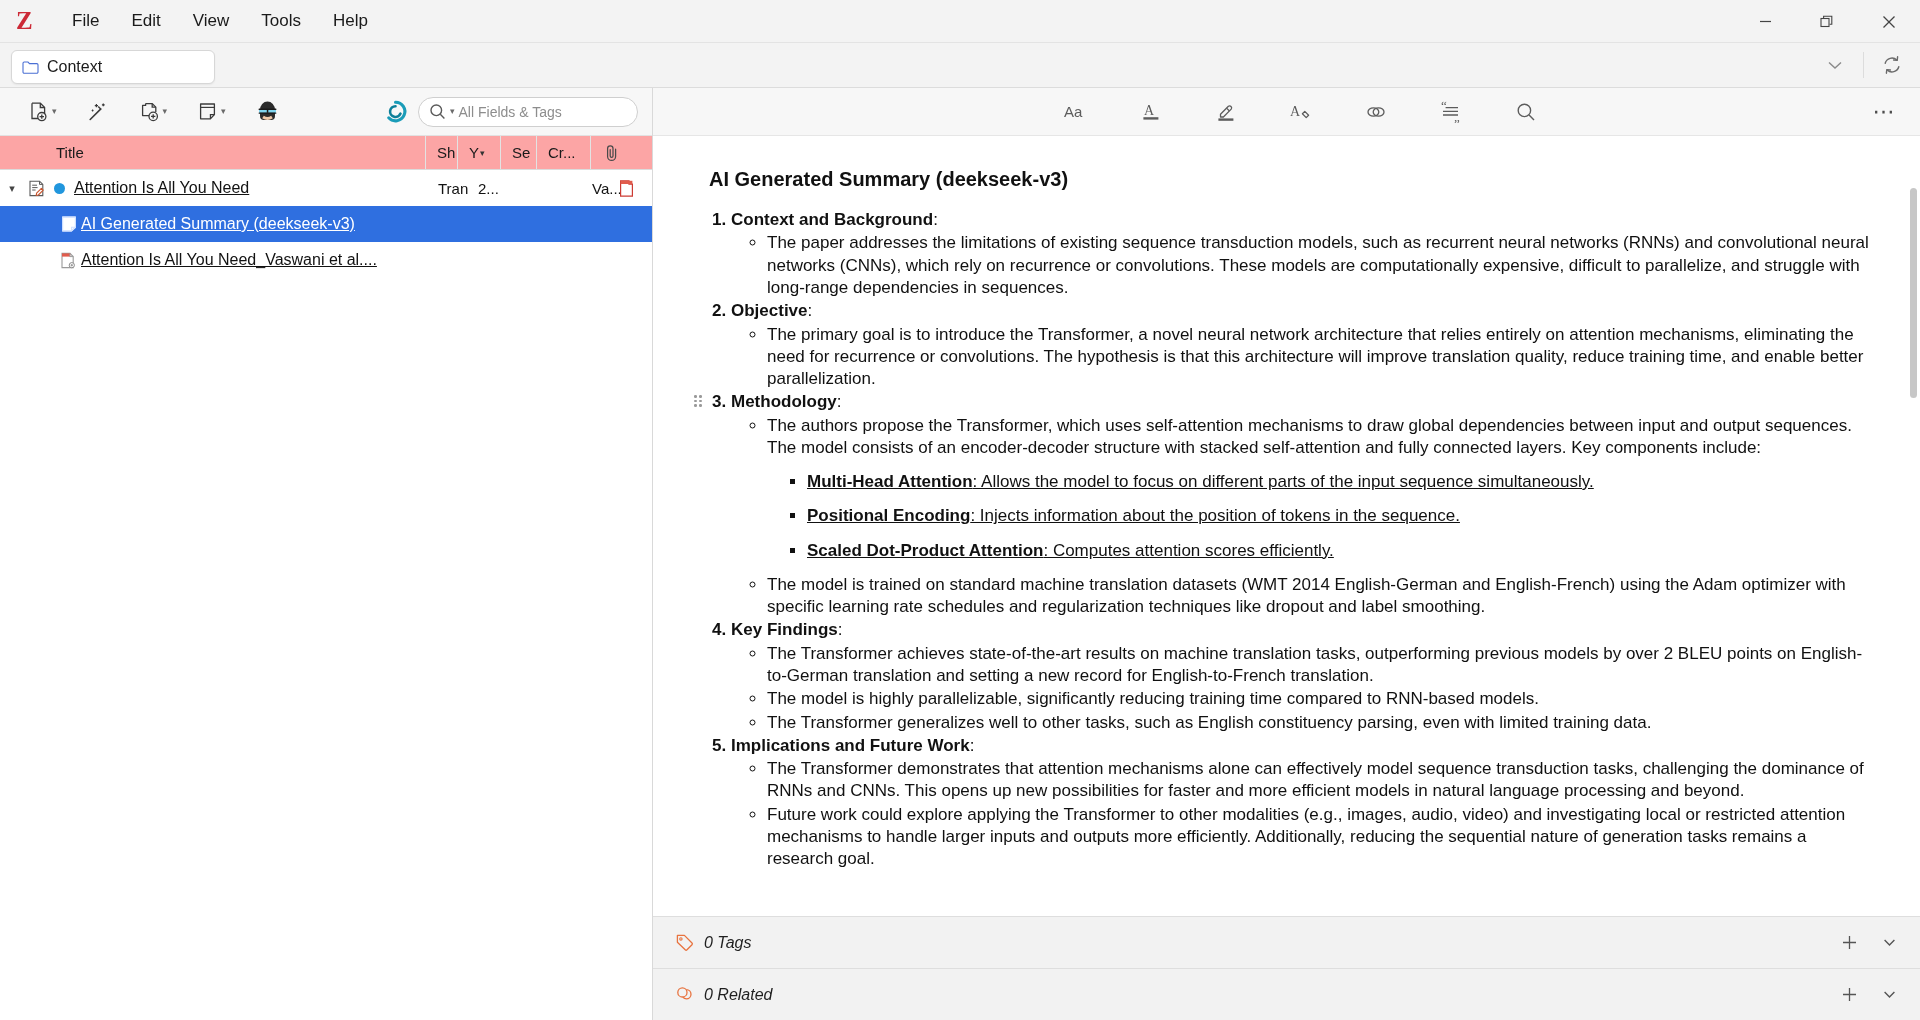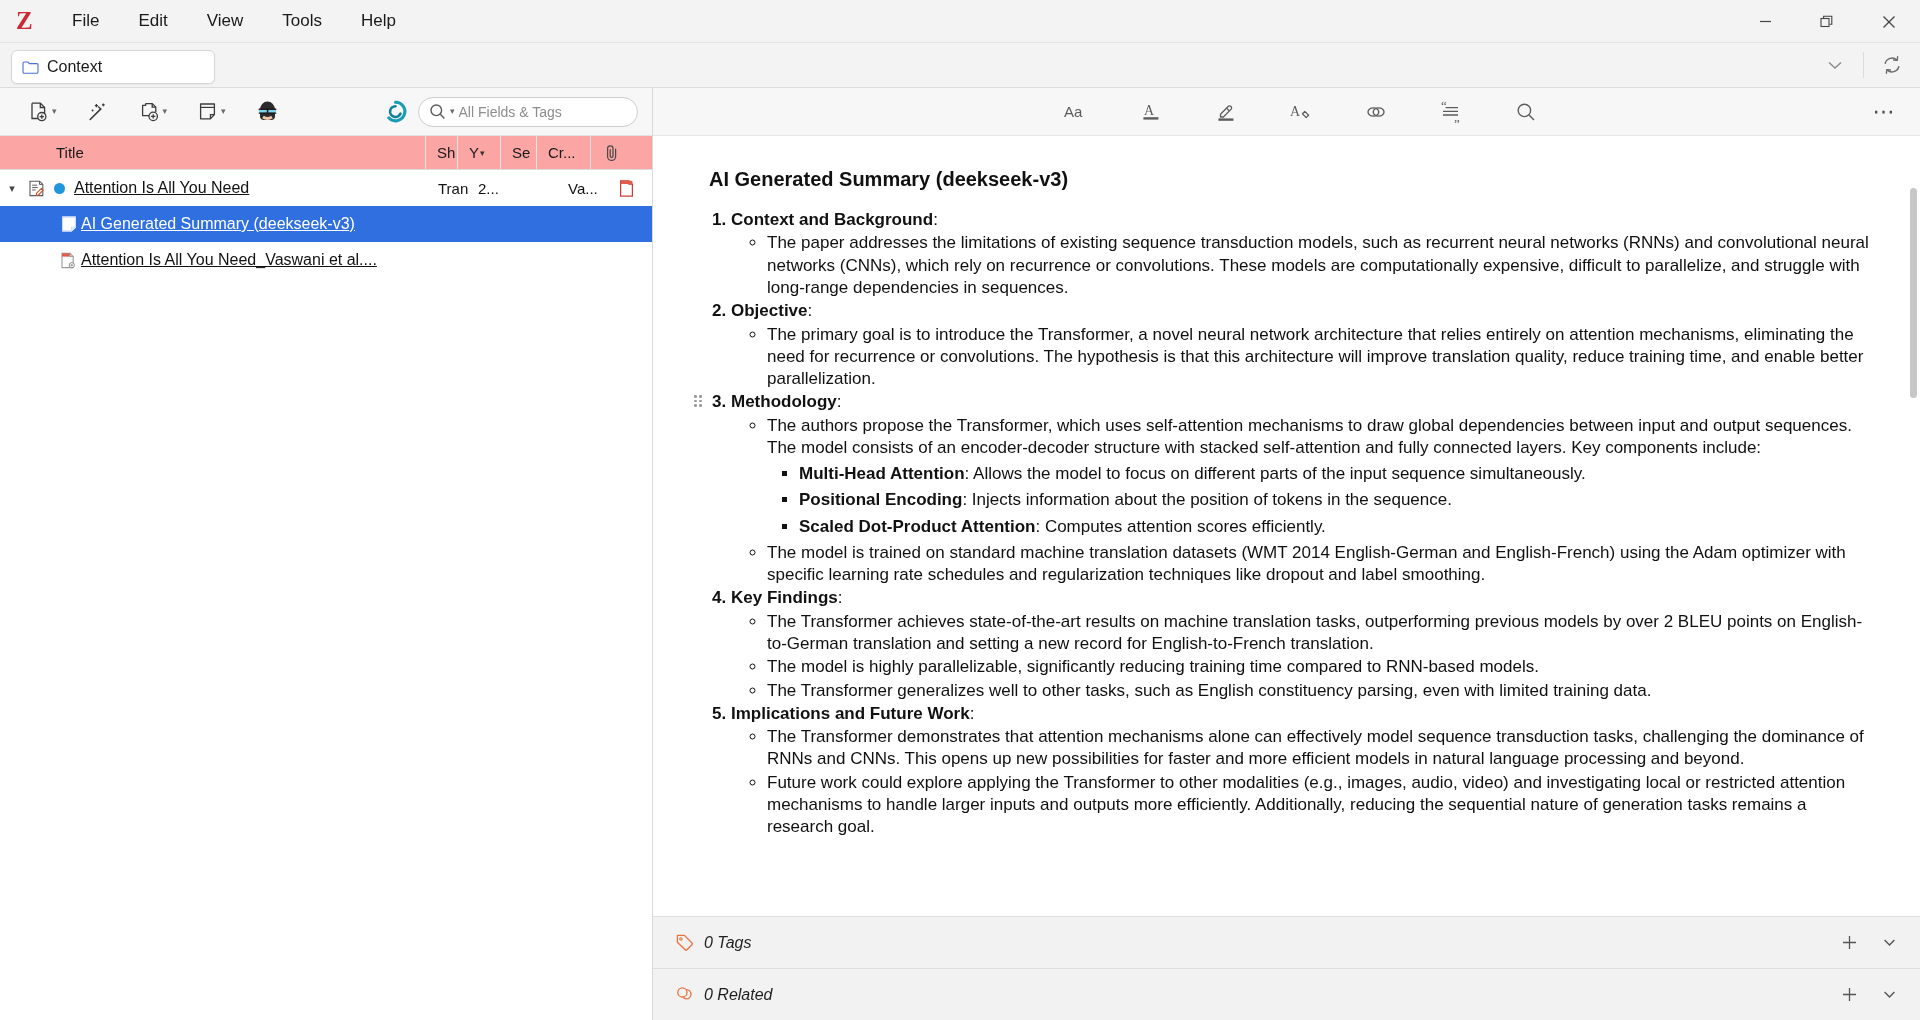--- a/index.html
+++ b/index.html
@@ -21,21 +21,21 @@
     position: relative;
     border-bottom: 1px solid #e3e3e3;
   }
   .app-logo {
     width: 48px; height: 43px;
     display: flex; align-items: center; justify-content: center;
     font-size: 25px; font-weight: 700; color: #cc2936;
     font-family: "Liberation Serif", serif;
     letter-spacing: -0.5px;
   }
-  .menu-items { display: flex; align-items: center; gap: 7px; margin-left: 8px; }
+  .menu-items { display: flex; align-items: center; gap: 0; margin-left: 8px; }
   .menu-item {
     font-size: 17px; color: #1a1a1a;
     padding: 5px 16px; border-radius: 4px; cursor: default;
     line-height: 22px;
   }
   .win-controls {
     position: absolute; right: 0; top: 0;
     display: flex; height: 43px;
   }
   .win-btn {
@@ -158,21 +158,21 @@
     width: 11px; height: 11px; border-radius: 50%;
     background: #2196dd; margin-left: 5px; margin-right: 9px;
     flex: 0 0 auto;
   }
   .row-title { flex: 0 0 auto; text-decoration: underline; }
 
   .row-main { display: flex; align-items: center; width: 100%; position: relative; }
   .rc-title { position: absolute; left: 0; display: flex; align-items: center; }
   .rc-short { position: absolute; left: 438px; font-size: 15px; }
   .rc-year  { position: absolute; left: 478px; font-size: 15px; }
-  .rc-creator { position: absolute; left: 568px; font-size: 15px; }
+  .rc-creator { position: absolute; left: 592px; font-size: 15px; }
   .rc-attach { position: absolute; left: 618px; }
 
   .child-indent { padding-left: 56px; }
 
   
   .rightpane {
     flex: 1;
     display: flex; flex-direction: column;
     background: #ffffff;
     position: relative;
@@ -227,21 +227,21 @@
     list-style: circle;
     margin-left: 36px;
     font-weight: 400;
   }
   ul.lvl2 > li { margin: 1px 0; }
   ul.lvl3 {
     list-style: square;
     margin-left: 28px;
     font-weight: 400;
   }
-  ul.lvl3 > li { margin: 4px; }
+  ul.lvl3 > li { margin: 12px; text-decoration: underline; }
   .b { font-weight: 700; }
 
   .draghandle {
     position: absolute; left: 40px; top: 258px;
     width: 10px; height: 14px;
     display: grid; grid-template-columns: 3px 3px; gap: 2px;
     align-content: center; justify-content: center;
   }
   .draghandle i {
     width: 2.5px; height: 2.5px; border-radius: 50%; background: #9a9a9a;

